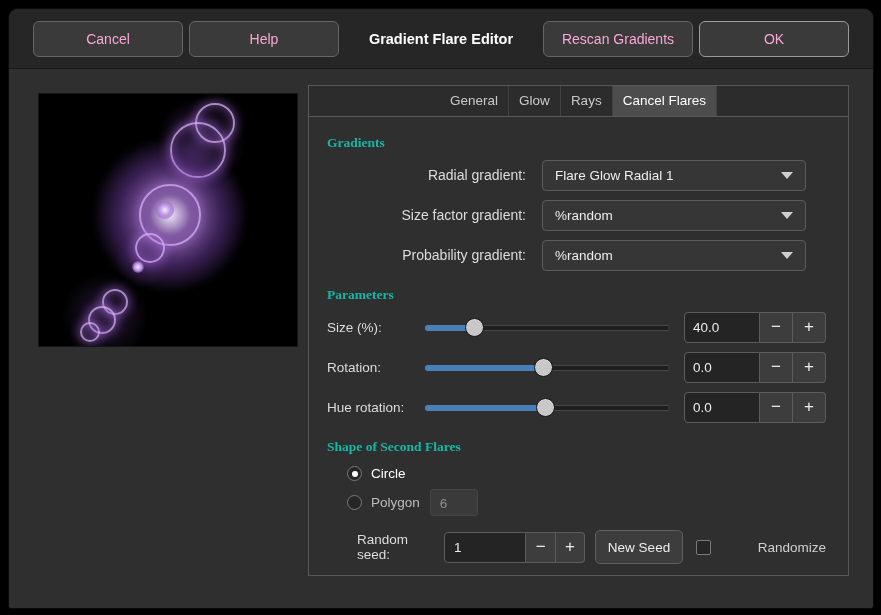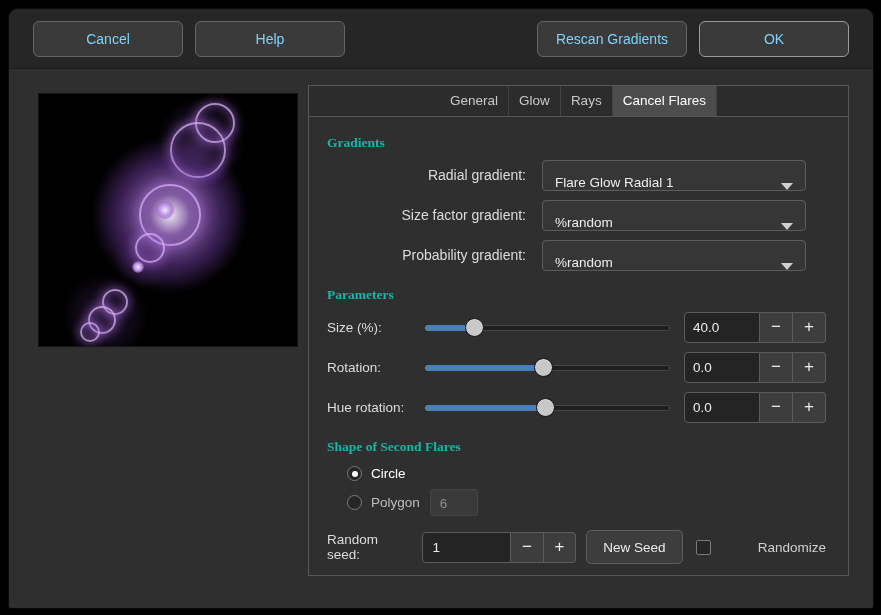--- a/index.html
+++ b/index.html
@@ -5,23 +5,23 @@
   html,body{margin:0;padding:0;background:#000;}
   .stage{position:relative;width:881px;height:615px;background:#000;overflow:hidden;
          font-family:"Liberation Sans",sans-serif;-webkit-font-smoothing:antialiased;}
   .window{position:absolute;left:8px;top:8px;width:864px;height:599px;background:#2f2f2f;
           border:1px solid #0a0a0a;border-radius:10px 10px 3px 3px;overflow:hidden;}
 
   
   .titlebar{position:relative;height:60px;background:#262626;border-bottom:1px solid #1b1b1b;
             display:flex;align-items:center;padding:0 24px;box-sizing:border-box;}
   .hbtn{height:34px;width:148px;background:#3a3a3a;border:1px solid #656565;border-radius:6px;
-        color:#7dd3fc;font-size:14px;display:flex;align-items:center;justify-content:center;
+        color:#f9a8d4;font-size:14px;display:flex;align-items:center;justify-content:center;
         cursor:default;}
-  .hbtn + .hbtn{margin-left:12px;}
+  .hbtn + .hbtn{margin-left:6px;}
   .hbtn.ok{border-color:#9b9b9b;}
   .win-title{position:absolute;left:0;right:0;text-align:center;color:#ffffff;font-weight:bold;
              font-size:14.5px;pointer-events:none;}
   .hgroup-right{margin-left:auto;display:flex;}
 
   
   .preview{position:absolute;left:29px;top:84px;width:258px;height:252px;background:#000;
            border:1px solid #151515;overflow:hidden;
            background-image:
              radial-gradient(95px 95px at 131px 121px, rgba(150,95,205,0.50), rgba(100,50,150,0.22) 55%, transparent 78%),
@@ -42,21 +42,21 @@
        border-right:1px solid #424242;cursor:default;}
   .tab.active{background:#4d4d4d;color:#ffffff;}
   .panel-content{padding:6px 22px 0 10px;}
 
   .section-heading{font-weight:bold;color:#14b8a6;font-size:13.5px;margin:12px 0 4px 8px;font-family:Liberation Serif, serif;}
 
   
   .grad-row{display:flex;align-items:center;height:40px;}
   .grad-label{flex:0 0 223px;text-align:right;padding-right:16px;color:#dcdcdc;font-size:14px;box-sizing:border-box;}
   .dropdown{flex:0 0 264px;height:31px;background:#363636;border:1px solid #5c5c5c;border-radius:4px;
-            display:flex;align-items:flex-end;padding:0 12px;box-sizing:border-box;color:#ededed;
+            display:flex;align-items:center;padding:0 12px;box-sizing:border-box;color:#ededed;
             font-size:13.5px;cursor:default;}
   .dd-arrow{margin-left:auto;width:0;height:0;border-left:6px solid transparent;
             border-right:6px solid transparent;border-top:7px solid #cfcfcf;}
 
   
   .slider-row{display:flex;align-items:center;height:40px;}
   .slider-label{color:#dcdcdc;font-size:13.5px;white-space:nowrap;padding-left:8px;min-width:88px;}
   .slider{position:relative;flex:1;height:20px;margin:0 14px 0 10px;cursor:default;}
   .slider-track{position:absolute;left:0;right:0;top:8px;height:4px;background:#1f1f1f;
                 border:1px solid #474747;border-radius:3px;}
@@ -79,37 +79,38 @@
          border-radius:50%;background:#ffffff;}
   .radio-label{margin-left:9px;font-size:13.5px;color:#ffffff;}
   .radio-label.dim{color:#bdbdbd;}
   .poly-entry{margin-left:10px;width:48px;height:27px;line-height:27px;background:#3a3a3a;
               border:1px solid #454545;border-radius:3px;color:#8f8f8f;font-size:13.5px;
               padding:0 0 0 9px;box-sizing:border-box;}
   .poly-entry.disabled{opacity:1;}
 
   
   .seed-row{display:flex;align-items:center;height:32px;margin:14px 0 0 8px;}
-  .seed-label{color:#dcdcdc;font-size:13.5px;margin-right:9px;}
+  .seed-label{color:#dcdcdc;font-size:13.5px;margin-right:9px;margin-left:30px;}
   .seed-entry{width:90px;height:31px;line-height:29px;background:#242424;border:1px solid #5c5c5c;
               border-radius:4px 0 0 4px;color:#ededed;font-size:13.5px;padding:0 9px;box-sizing:border-box;}
   .btn{height:32px;background:#3d3d3d;border:1px solid #5f5f5f;border-radius:5px;color:#ececec;
        font-size:13.5px;display:flex;align-items:center;justify-content:center;cursor:default;}
   .new-seed{width:96px;margin-left:10px;}
   .checkbox{width:15px;height:15px;background:#262626;border:1px solid #7a7a7a;border-radius:2px;
             box-sizing:border-box;margin-left:13px;flex:0 0 auto;cursor:default;}
   .check-label{margin-left:8px;color:#cfcfcf;font-size:13.5px;padding-left:39px;}
 </style>
 </head>
 <body>
 
 <div class="stage">
   <div class="window">
 
     <div class="titlebar">
+      <div class="win-title">Gradient Flare Editor</div>
       <div class="hbtn">Cancel</div>
       <div class="hbtn">Help</div>
       <div class="hgroup-right">
         <div class="hbtn">Rescan Gradients</div>
         <div class="hbtn ok">OK</div>
       </div>
     </div>
 
     <div class="preview">
       <div class="fring" style="left:156px;top:9px;width:36px;height:36px;"></div>

